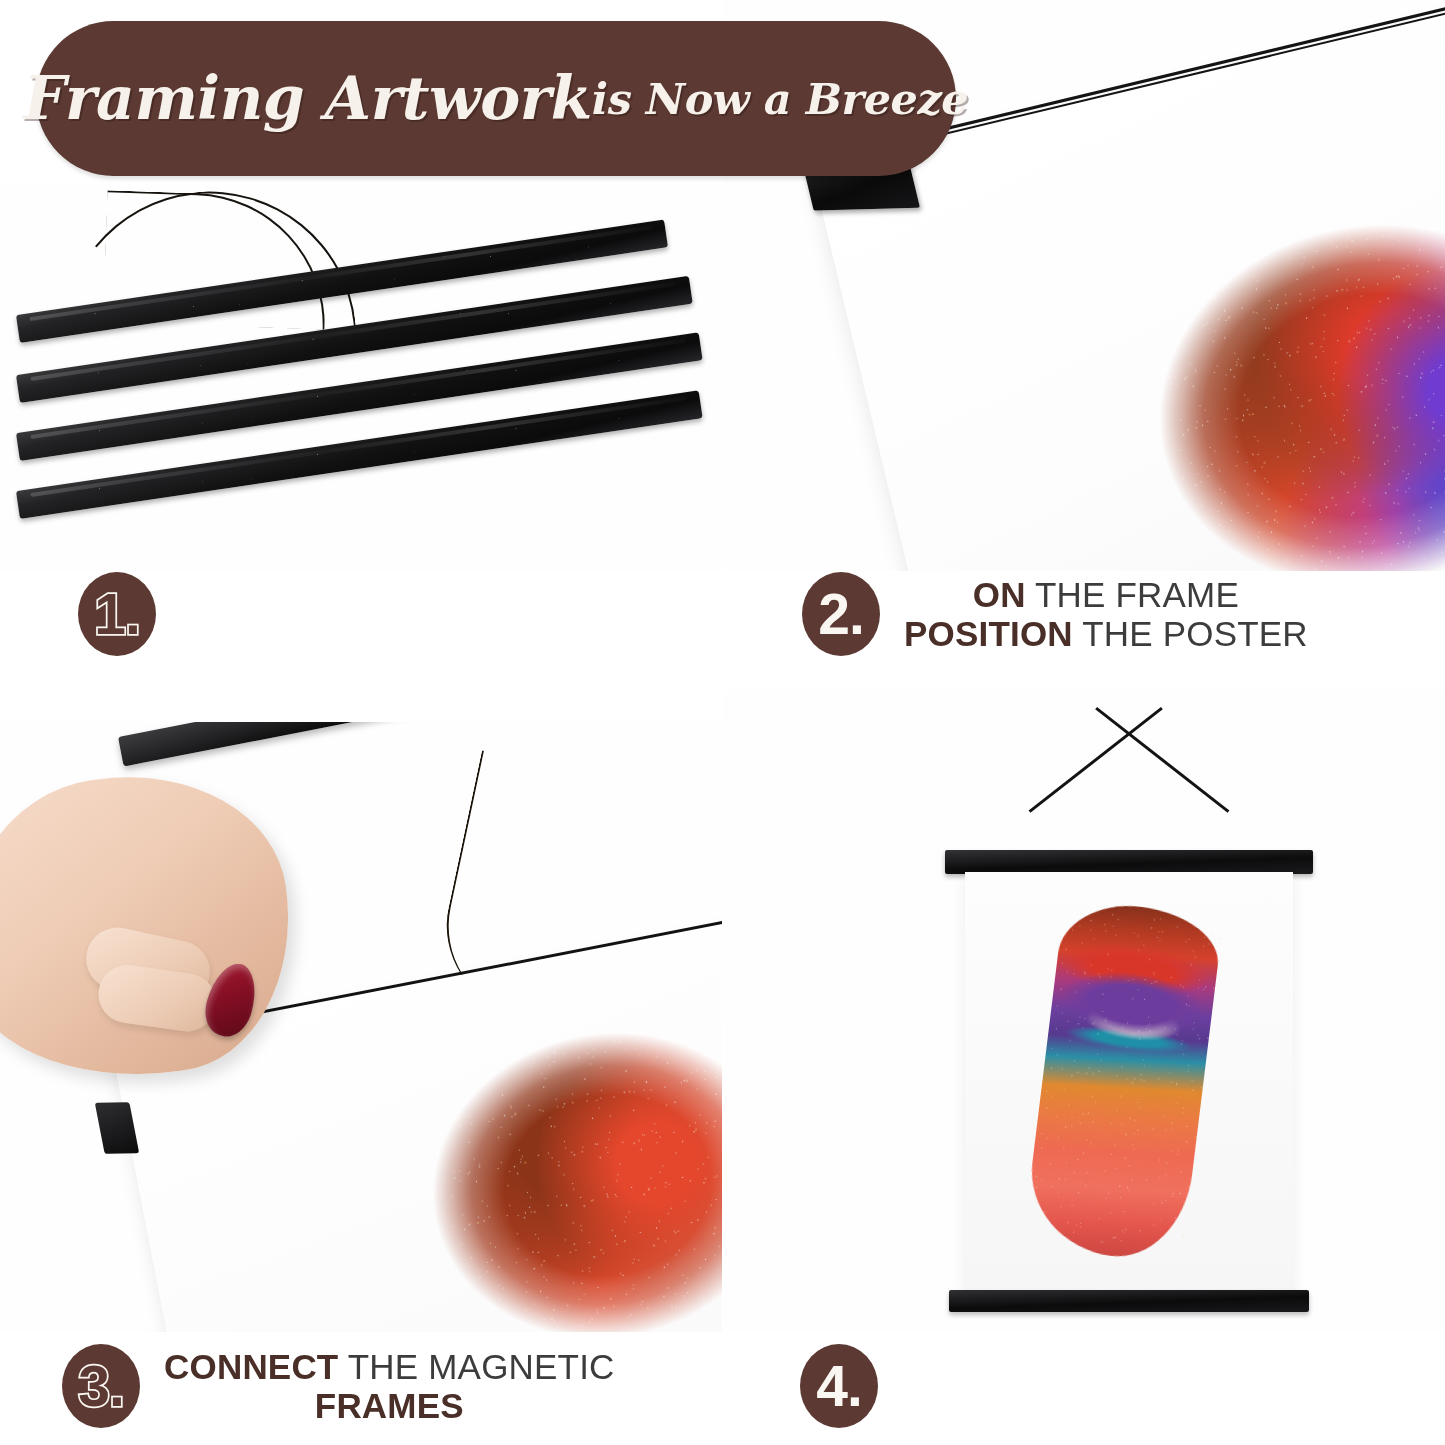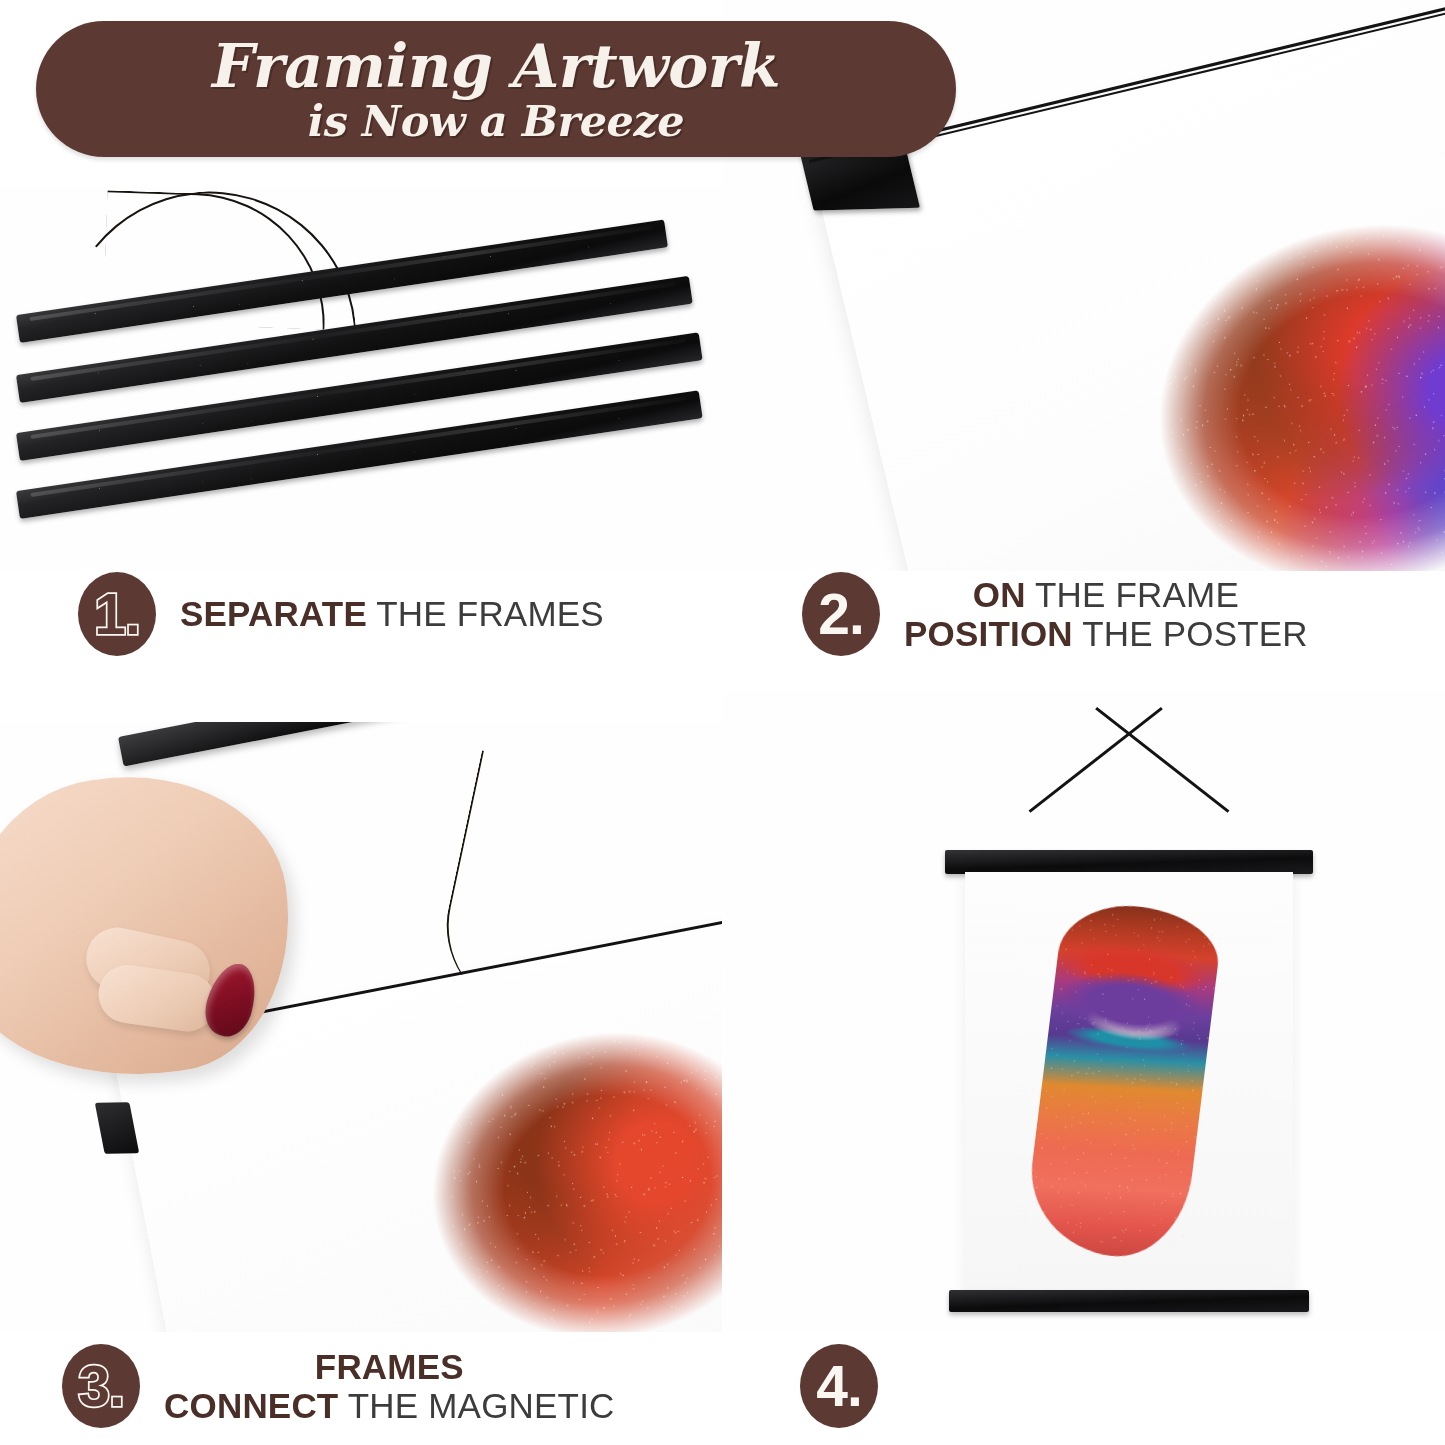--- a/index.html
+++ b/index.html
@@ -2,23 +2,23 @@
 <html><head>
 <meta charset="utf-8">
 <title>Framing Artwork Infographic</title>
 <style>
   html,body{margin:0;padding:0;background:#ffffff;}
   body{width:1445px;height:1445px;overflow:hidden;
        font-family:"Liberation Sans",sans-serif;color:#3a3a3a;}
   .stage{position:relative;width:1445px;height:1445px;background:#fff;overflow:hidden;}
 
   
-  .title-pill{position:absolute;left:36px;top:21px;width:920px;height:136px;
+  .title-pill{position:absolute;left:36px;top:21px;width:920px;height:155px;
       background:#5c3a33;border-radius:82px;box-shadow:0 3px 4px rgba(0,0,0,.13);
-      display:flex;flex-direction:column;align-items:center;justify-content:center;}
+      display:flex;flex-direction:row;align-items:center;justify-content:center;}
   .title-line{color:#f6f1ea;font-family:"DejaVu Serif","Liberation Serif",serif;
       font-style:italic;font-weight:700;font-size:60px;line-height:1.07;
       letter-spacing:-0.5px;white-space:nowrap;
       text-shadow:2px 2px 0 rgba(40,20,16,.35);}
   .title-line.l2{font-size:43px;}
 
   
   .panel{position:absolute;overflow:hidden;background:#fff;}
   #panel1{left:0;top:186px;width:722px;height:385px;}
   #panel2{left:723px;top:0;width:722px;height:571px;}
@@ -257,37 +257,36 @@
   </div>
 
   <div class="title-pill">
     <div class="title-line l1">Framing Artwork</div>
     <div class="title-line l2">is Now a Breeze</div>
   </div>
 
   <div class="step" id="step1">
     <div class="num">1.</div>
     <div class="cap">
-        <div class="capline"><span class="b">SEPARATE</span><span class="t"> THE FRAMES</span></div>
       </div>
   </div>
 
   <div class="step" id="step2">
     <div class="num filled">2.</div>
     <div class="cap">
         <div class="capline c"><span class="b">ON</span><span class="t"> THE FRAME</span></div>
         <div class="capline"><span class="b">POSITION</span><span class="t"> THE POSTER</span></div>
       </div>
   </div>
 
   <div class="step" id="step3">
     <div class="num">3.</div>
     <div class="cap">
+        <div class="capline"><span class="b">CONNECT</span><span class="t"> THE MAGNETIC</span></div>
         <div class="capline c"><span class="b">FRAMES</span></div>
-        <div class="capline"><span class="b">CONNECT</span><span class="t"> THE MAGNETIC</span></div>
       </div>
   </div>
 
   <div class="step" id="step4">
     <div class="num filled">4.</div>
   </div>
 
 </div>
 
 </body></html>

